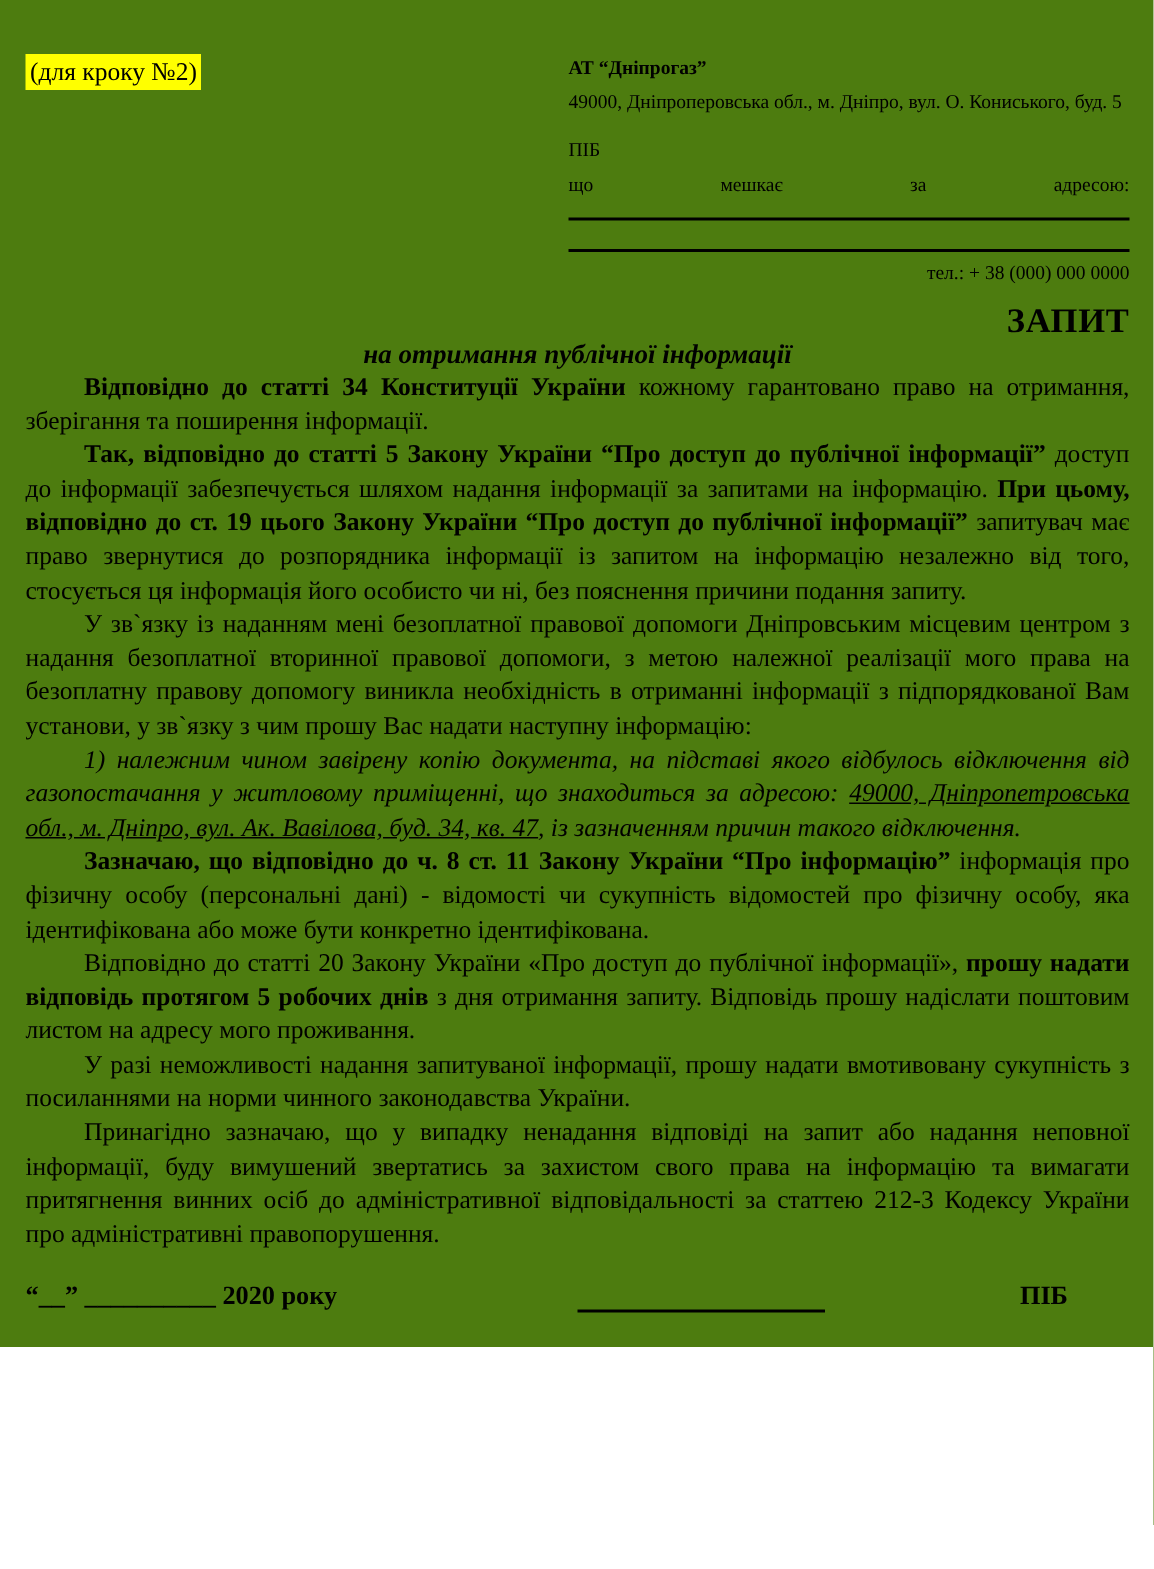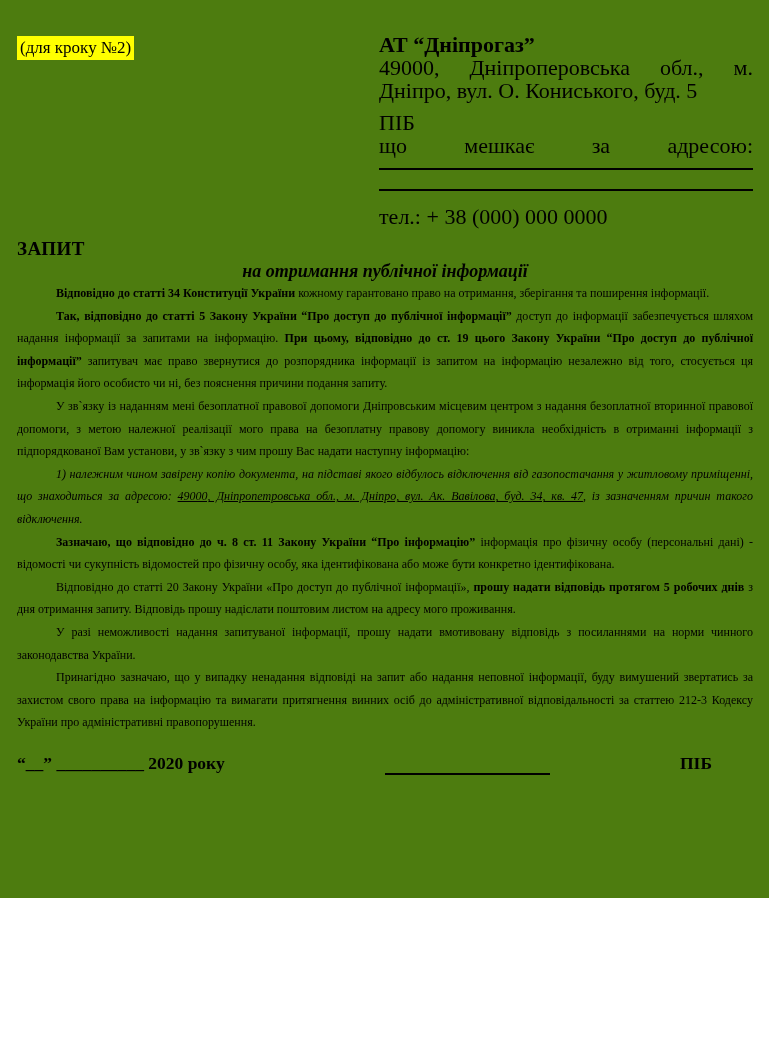--- a/index.html
+++ b/index.html
@@ -4,34 +4,34 @@
 <style>
   html,body{margin:0;padding:0;background:#ffffff;}
   .page{
     width:769px;height:898px;box-sizing:border-box;background:#4d7c0f;color:#000000;
     font-family:Liberation Serif, serif;
     padding:33px 16px 0 17px;position:relative;overflow:hidden;
   }
   
   .header-row{display:flex;justify-content:space-between;align-items:flex-start;}
   .step-note{background:#ffff00;font-size:17px;line-height:24px;padding:0 3px;margin-top:3px;white-space:nowrap;}
-  .recipient{width:374px;font-size:22px;line-height:23px;}
+  .recipient{width:374px;font-size:13px;line-height:23px;}
   .recipient-name{font-weight:bold;}
   .recipient-address{text-align:justify;}
   .pib-label{margin-top:9px;}
   .residing{text-align:justify;text-align-last:justify;}
   .blank-line{height:0;border-bottom:2px solid #000;}
   .blank-line.first{margin-top:11px;}
   .blank-line.second{margin-top:19px;}
-  .phone{margin-top:14px;}
+  .phone{margin-top:2px;text-align:right;}
   
-  .title{text-align:left;font-weight:bold;font-size:19px;line-height:23px;margin-top:9px;letter-spacing:.5px;}
+  .title{text-align:right;font-weight:bold;font-size:23px;line-height:23px;margin-top:9px;letter-spacing:.5px;}
   .subtitle{text-align:center;font-weight:bold;font-style:italic;font-size:18px;line-height:22px;}
   
-  .docbody p{margin:0;font-size:12px;line-height:22.6px;text-align:justify;text-indent:39px;}
+  .docbody p{margin:0;font-size:17px;line-height:22.6px;text-align:justify;text-indent:39px;}
   .seg-b{font-weight:bold;}
   .seg-i{font-style:italic;}
   .seg-u{text-decoration:underline;}
   
   .footer{display:flex;justify-content:space-between;align-items:flex-end;margin-top:18px;
           font-size:17.5px;line-height:23px;font-weight:bold;}
   .footer-blank{display:inline-block;width:165px;border-bottom:2px solid #000;height:20px;margin-left:30px;}
   .footer-pib{margin-right:41px;}
 </style>
 </head>
@@ -55,21 +55,21 @@
   <div class="title">ЗАПИТ</div>
   <div class="subtitle">на отримання публічної інформації</div>
 
   <div class="docbody">
       <p><span class="seg-b">Відповідно до статті 34 Конституції України</span><span class=""> кожному гарантовано право на отримання, зберігання та поширення інформації.</span></p>
       <p><span class="seg-b">Так, відповідно до статті 5 Закону України “Про доступ до публічної інформації”</span><span class=""> доступ до інформації забезпечується шляхом надання інформації за запитами на інформацію. </span><span class="seg-b">При цьому, відповідно до ст. 19 цього Закону України “Про доступ до публічної інформації”</span><span class=""> запитувач має право звернутися до розпорядника інформації із запитом на інформацію незалежно від того, стосується ця інформація його особисто чи ні, без пояснення причини подання запиту.</span></p>
       <p><span class="">У зв`язку із наданням мені безоплатної правової допомоги Дніпровським місцевим центром з надання безоплатної вторинної правової допомоги, з метою належної реалізації мого права на безоплатну правову допомогу виникла необхідність в отриманні інформації з підпорядкованої Вам установи, у зв`язку з чим прошу Вас надати наступну інформацію:</span></p>
       <p><span class="seg-i">1) належним чином завірену копію документа, на підставі якого відбулось відключення від газопостачання у житловому приміщенні, що знаходиться за адресою: </span><span class="seg-i seg-u">49000, Дніпропетровська обл., м. Дніпро, вул. Ак. Вавілова, буд. 34, кв. 47</span><span class="seg-i">, із зазначенням причин такого відключення.</span></p>
       <p><span class="seg-b">Зазначаю, що відповідно до ч. 8 ст. 11 Закону України “Про інформацію”</span><span class=""> інформація про фізичну особу (персональні дані) - відомості чи сукупність відомостей про фізичну особу, яка ідентифікована або може бути конкретно ідентифікована.</span></p>
       <p><span class="">Відповідно до статті 20 Закону України «Про доступ до публічної інформації», </span><span class="seg-b">прошу надати відповідь протягом 5 робочих днів</span><span class=""> з дня отримання запиту. Відповідь прошу надіслати поштовим листом на адресу мого проживання.</span></p>
-      <p><span class="">У разі неможливості надання запитуваної інформації, прошу надати вмотивовану відповідь з посиланнями на норми чинного законодавства України.</span></p>
+      <p><span class="">У разі неможливості надання запитуваної інформації, прошу надати вмотивовану сукупність з посиланнями на норми чинного законодавства України.</span></p>
       <p><span class="">Принагідно зазначаю, що у випадку ненадання відповіді на запит або надання неповної інформації, буду вимушений звертатись за захистом свого права на інформацію та вимагати притягнення винних осіб до адміністративної відповідальності за статтею 212-3 Кодексу України про адміністративні правопорушення.</span></p>
     </div>
 
   <div class="footer">
     <span class="footer-date">“__” __________ 2020 року</span>
     <span class="footer-blank"></span>
     <span class="footer-pib">ПІБ</span>
   </div>
 
 </div>

